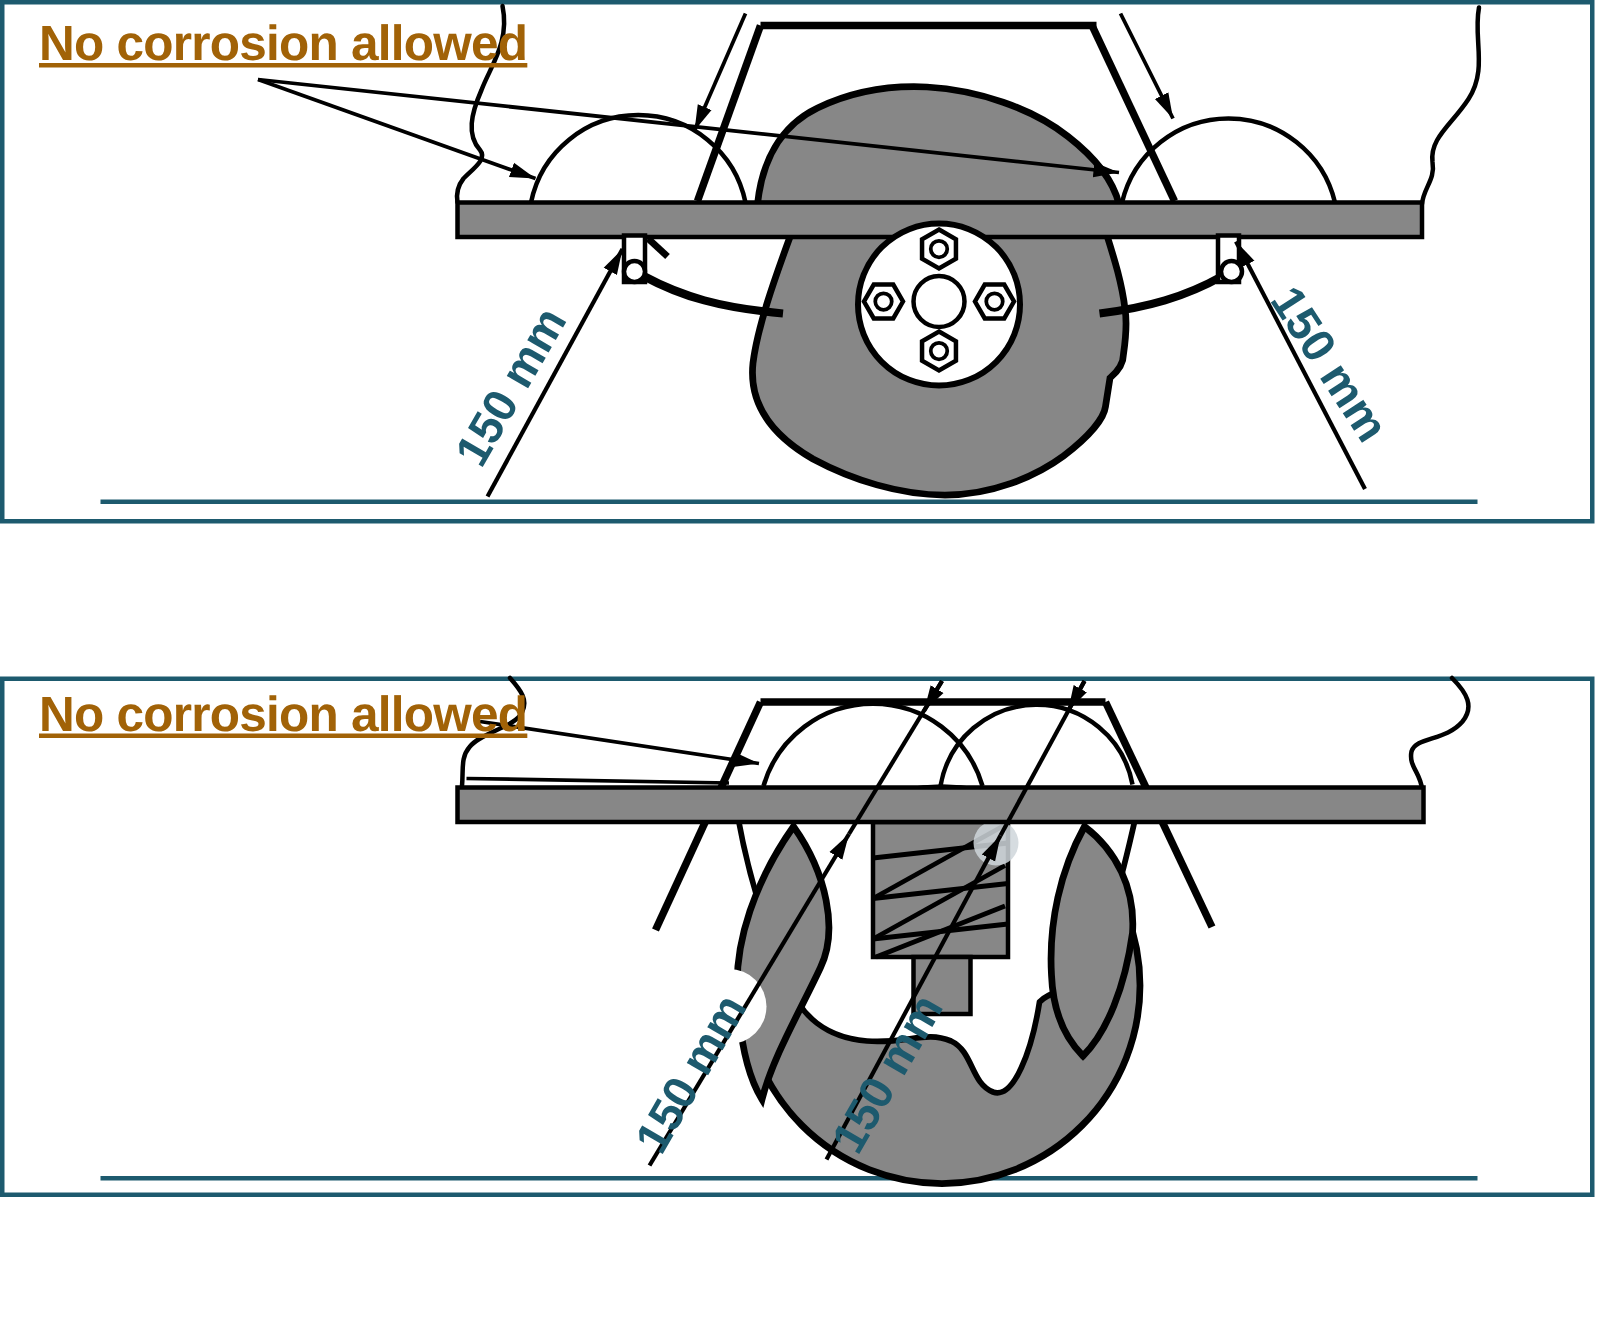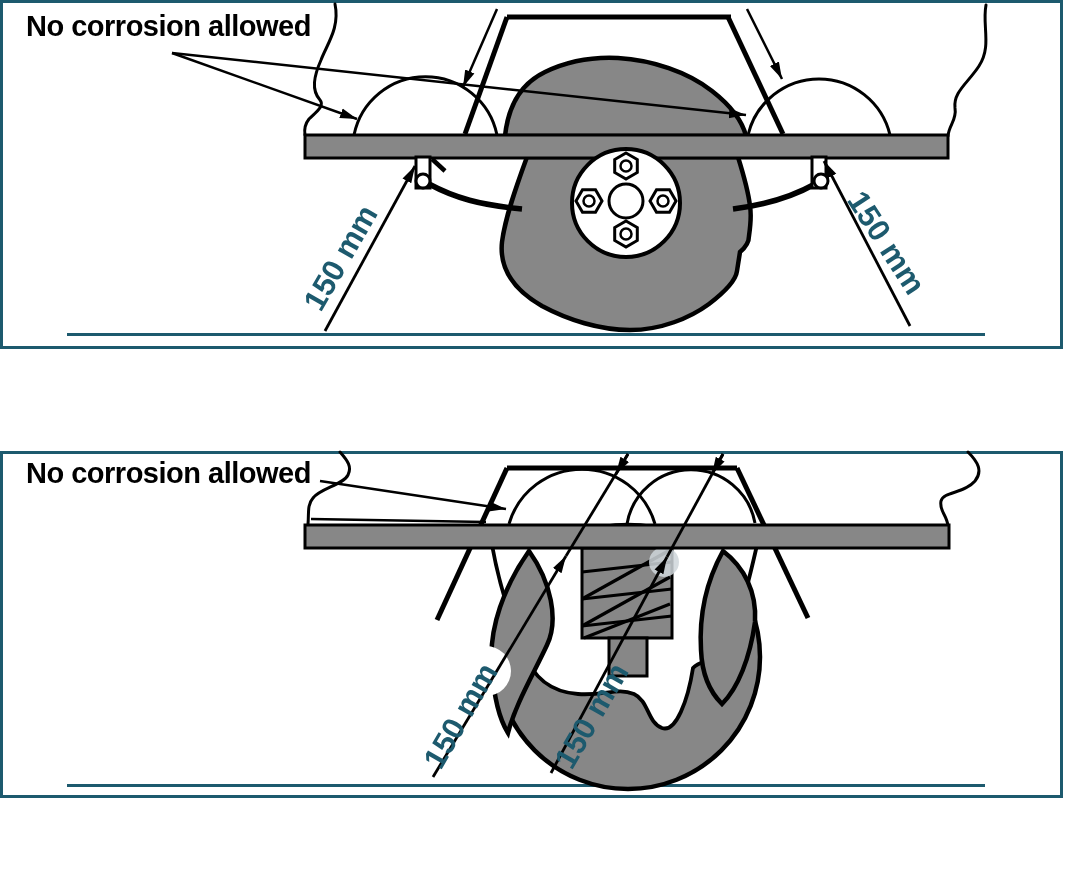--- a/index.html
+++ b/index.html
@@ -6,22 +6,22 @@
   .page{position:relative;width:1067px;height:886px;background:#ffffff;overflow:hidden;
         font-family:"Liberation Sans", sans-serif;}
   .panel{position:absolute;left:0;width:1063px;height:349px;background:#ffffff;
          border:3px solid #1d5a6e;box-sizing:border-box;}
   #panel-top{top:0;}
   #panel-bottom{top:451px;height:347px;}
   .baseline{position:absolute;left:67px;width:918px;height:3px;background:#1d5a6e;}
   #baseline-top{top:333px;}
   #baseline-bottom{top:784px;}
   svg.art{position:absolute;left:0;top:0;}
-  .title{position:absolute;color:#000000;font-size:29px;font-weight:700;
-         letter-spacing:-0.5px;white-space:nowrap;}
+  .title{position:absolute;color:#a16207;font-size:33px;font-weight:700;
+         letter-spacing:-0.5px;white-space:nowrap;text-decoration:underline;}
   #title-top{left:26px;top:10px;}
   #title-bottom{left:26px;top:457px;}
   .dim{position:absolute;color:#1d5a6e;font-size:31px;font-weight:700;white-space:nowrap;
        width:126px;text-align:center;}
   #dim-top-left{left:278px;top:240px;transform:rotate(-60deg);}
   #dim-top-right{left:823px;top:225px;transform:rotate(57deg);}
   #dim-bot-left{left:398px;top:698px;transform:rotate(-60deg);}
   #dim-bot-right{left:529px;top:698px;transform:rotate(-60deg);}
 </style>
 </head>

